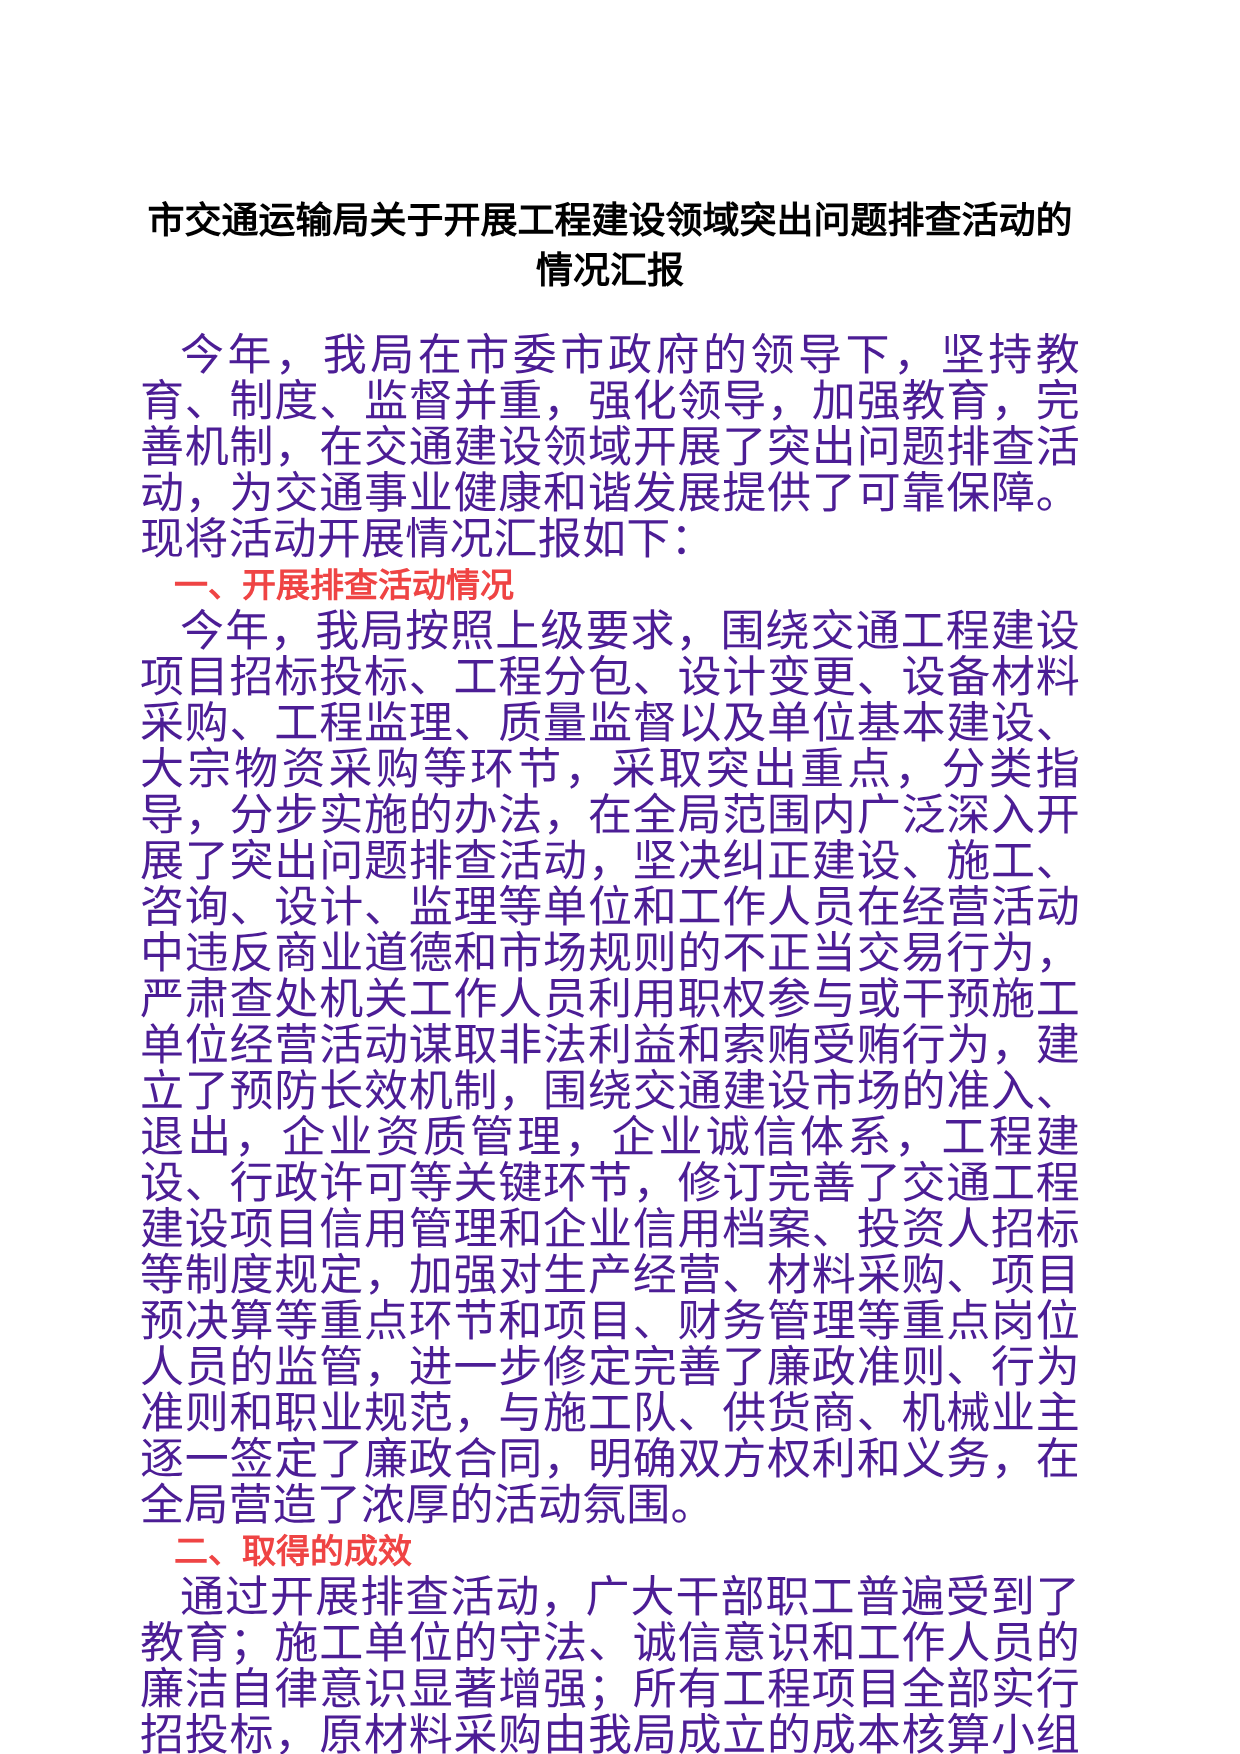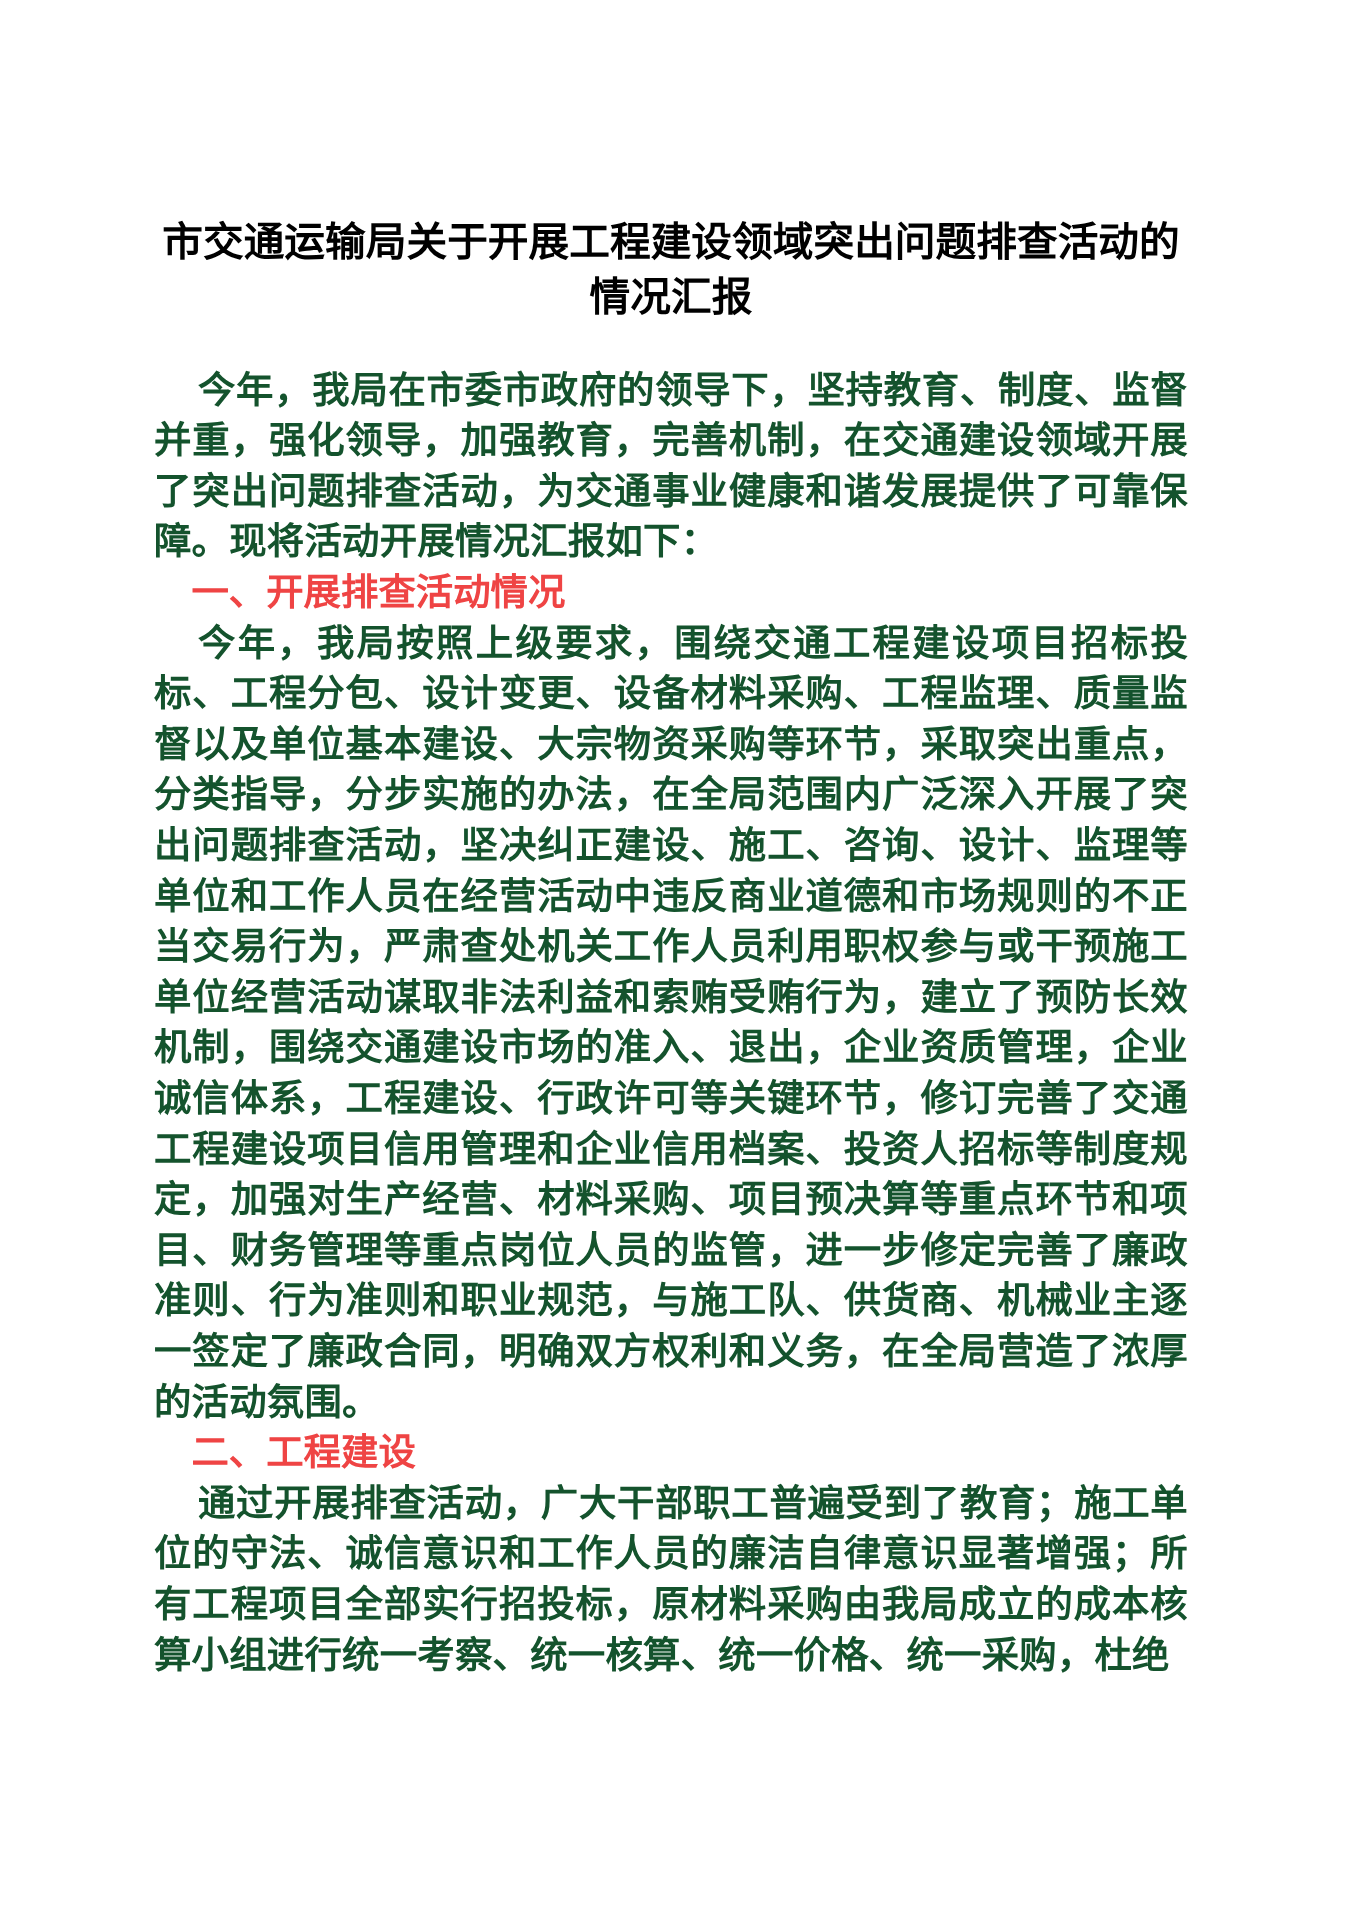--- a/index.html
+++ b/index.html
@@ -45,44 +45,44 @@
     font-size: 34px;
     line-height: 46px;
     margin: 0;
     text-indent: 34px;
     color: #ef4444;
     word-break: break-all;
   }
 
   .body-para {
     font-family: "Liberation Sans", "DejaVu Sans", sans-serif;
-    font-weight: 700;
-    font-size: 34px;
+    font-weight: 400;
+    font-size: 44px;
     line-height: 46px;
     margin: 0;
     text-indent: 40px;
     text-align: justify;
     text-justify: inter-character;
-    color: #14532d;
+    color: #4c1d95;
     word-break: break-all;
     letter-spacing: 0.2px;
   }
 </style>
 </head>
 <body>
 
 <div class="page" style="background: rgb(255, 255, 255); color: rgb(0, 0, 0);">
   <div class="content">
 
     <h1 class="doc-title">市交通运输局关于开展工程建设领域突出问题排查活动的情况汇报</h1>
 
     <p class="body-para">今年，我局在市委市政府的领导下，坚持教育、制度、监督并重，强化领导，加强教育，完善机制，在交通建设领域开展了突出问题排查活动，为交通事业健康和谐发展提供了可靠保障。现将活动开展情况汇报如下：</p>
 
     <h2 class="section-heading">一、开展排查活动情况</h2>
 
     <p class="body-para">今年，我局按照上级要求，围绕交通工程建设项目招标投标、工程分包、设计变更、设备材料采购、工程监理、质量监督以及单位基本建设、大宗物资采购等环节，采取突出重点，分类指导，分步实施的办法，在全局范围内广泛深入开展了突出问题排查活动，坚决纠正建设、施工、咨询、设计、监理等单位和工作人员在经营活动中违反商业道德和市场规则的不正当交易行为，严肃查处机关工作人员利用职权参与或干预施工单位经营活动谋取非法利益和索贿受贿行为，建立了预防长效机制，围绕交通建设市场的准入、退出，企业资质管理，企业诚信体系，工程建设、行政许可等关键环节，修订完善了交通工程建设项目信用管理和企业信用档案、投资人招标等制度规定，加强对生产经营、材料采购、项目预决算等重点环节和项目、财务管理等重点岗位人员的监管，进一步修定完善了廉政准则、行为准则和职业规范，与施工队、供货商、机械业主逐一签定了廉政合同，明确双方权利和义务，在全局营造了浓厚的活动氛围。</p>
 
-    <h2 class="section-heading">二、工程建设</h2>
+    <h2 class="section-heading">二、取得的成效</h2>
 
     <p class="body-para">通过开展排查活动，广大干部职工普遍受到了教育；施工单位的守法、诚信意识和工作人员的廉洁自律意识显著增强；所有工程项目全部实行招投标，原材料采购由我局成立的成本核算小组进行统一考察、统一核算、统一价格、统一采购，杜绝</p>
 
   </div>
 </div>
 
 </body></html>

